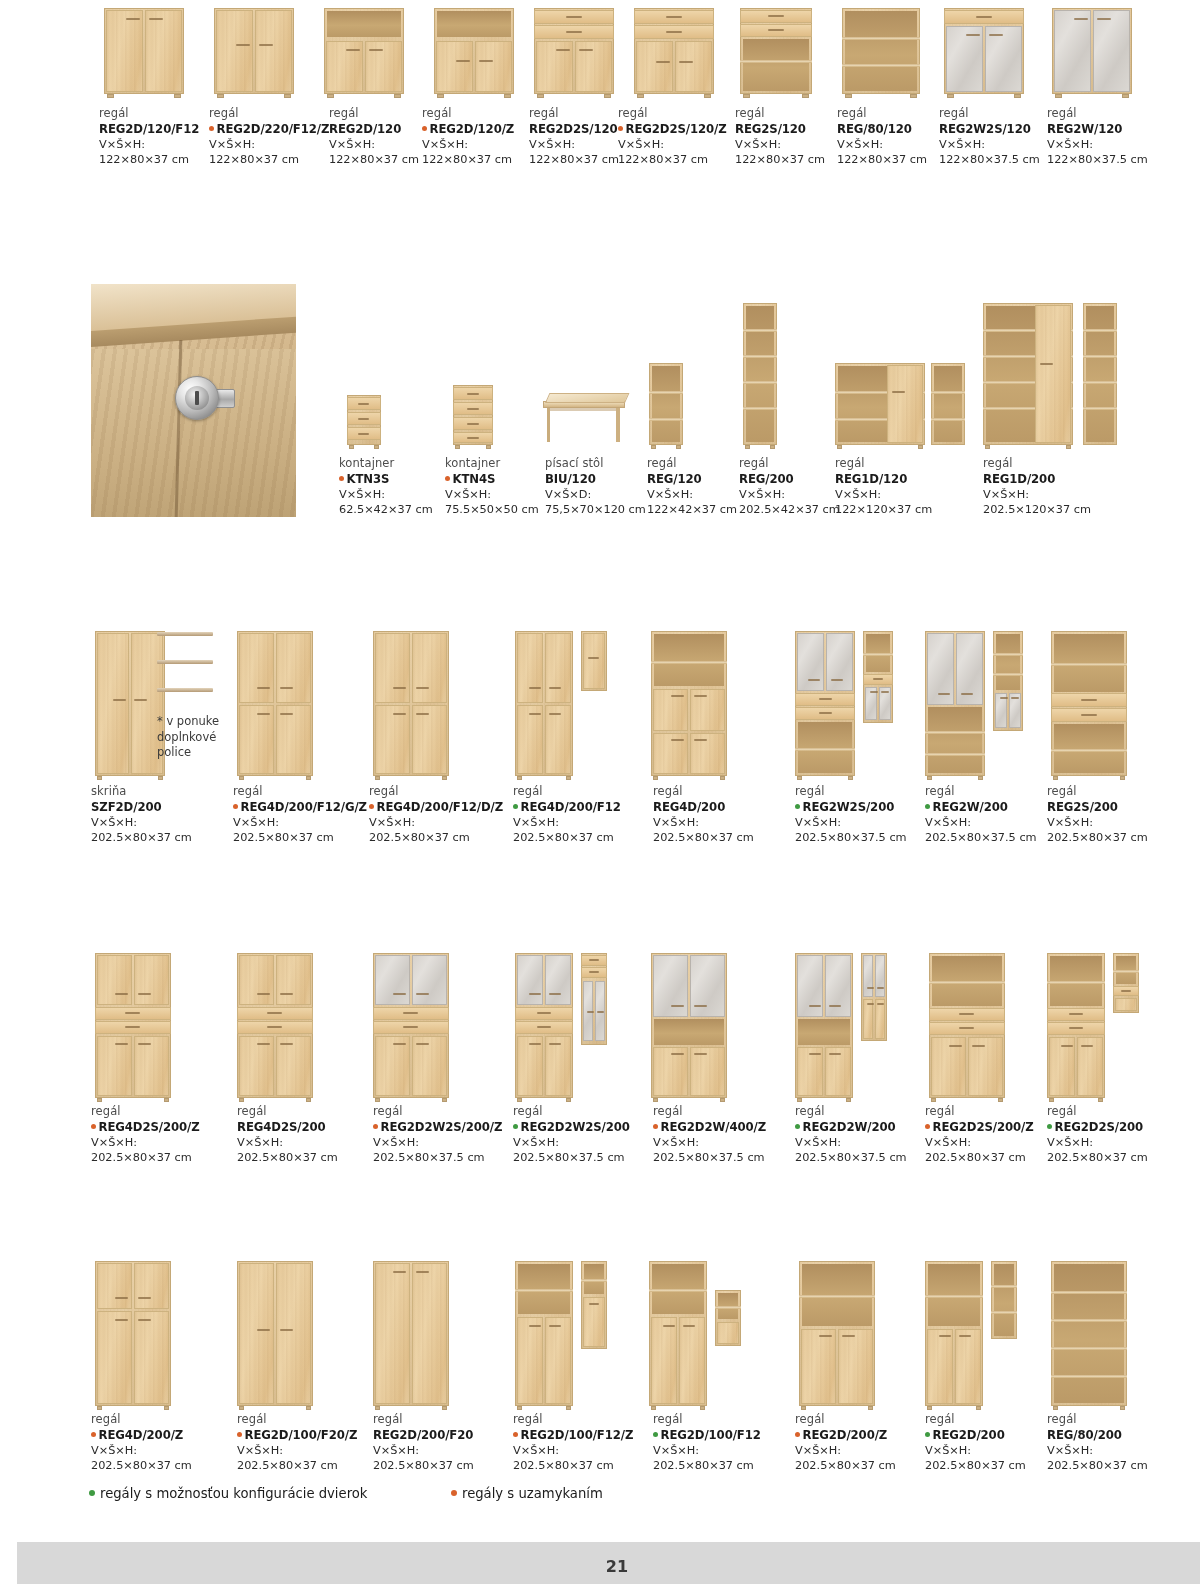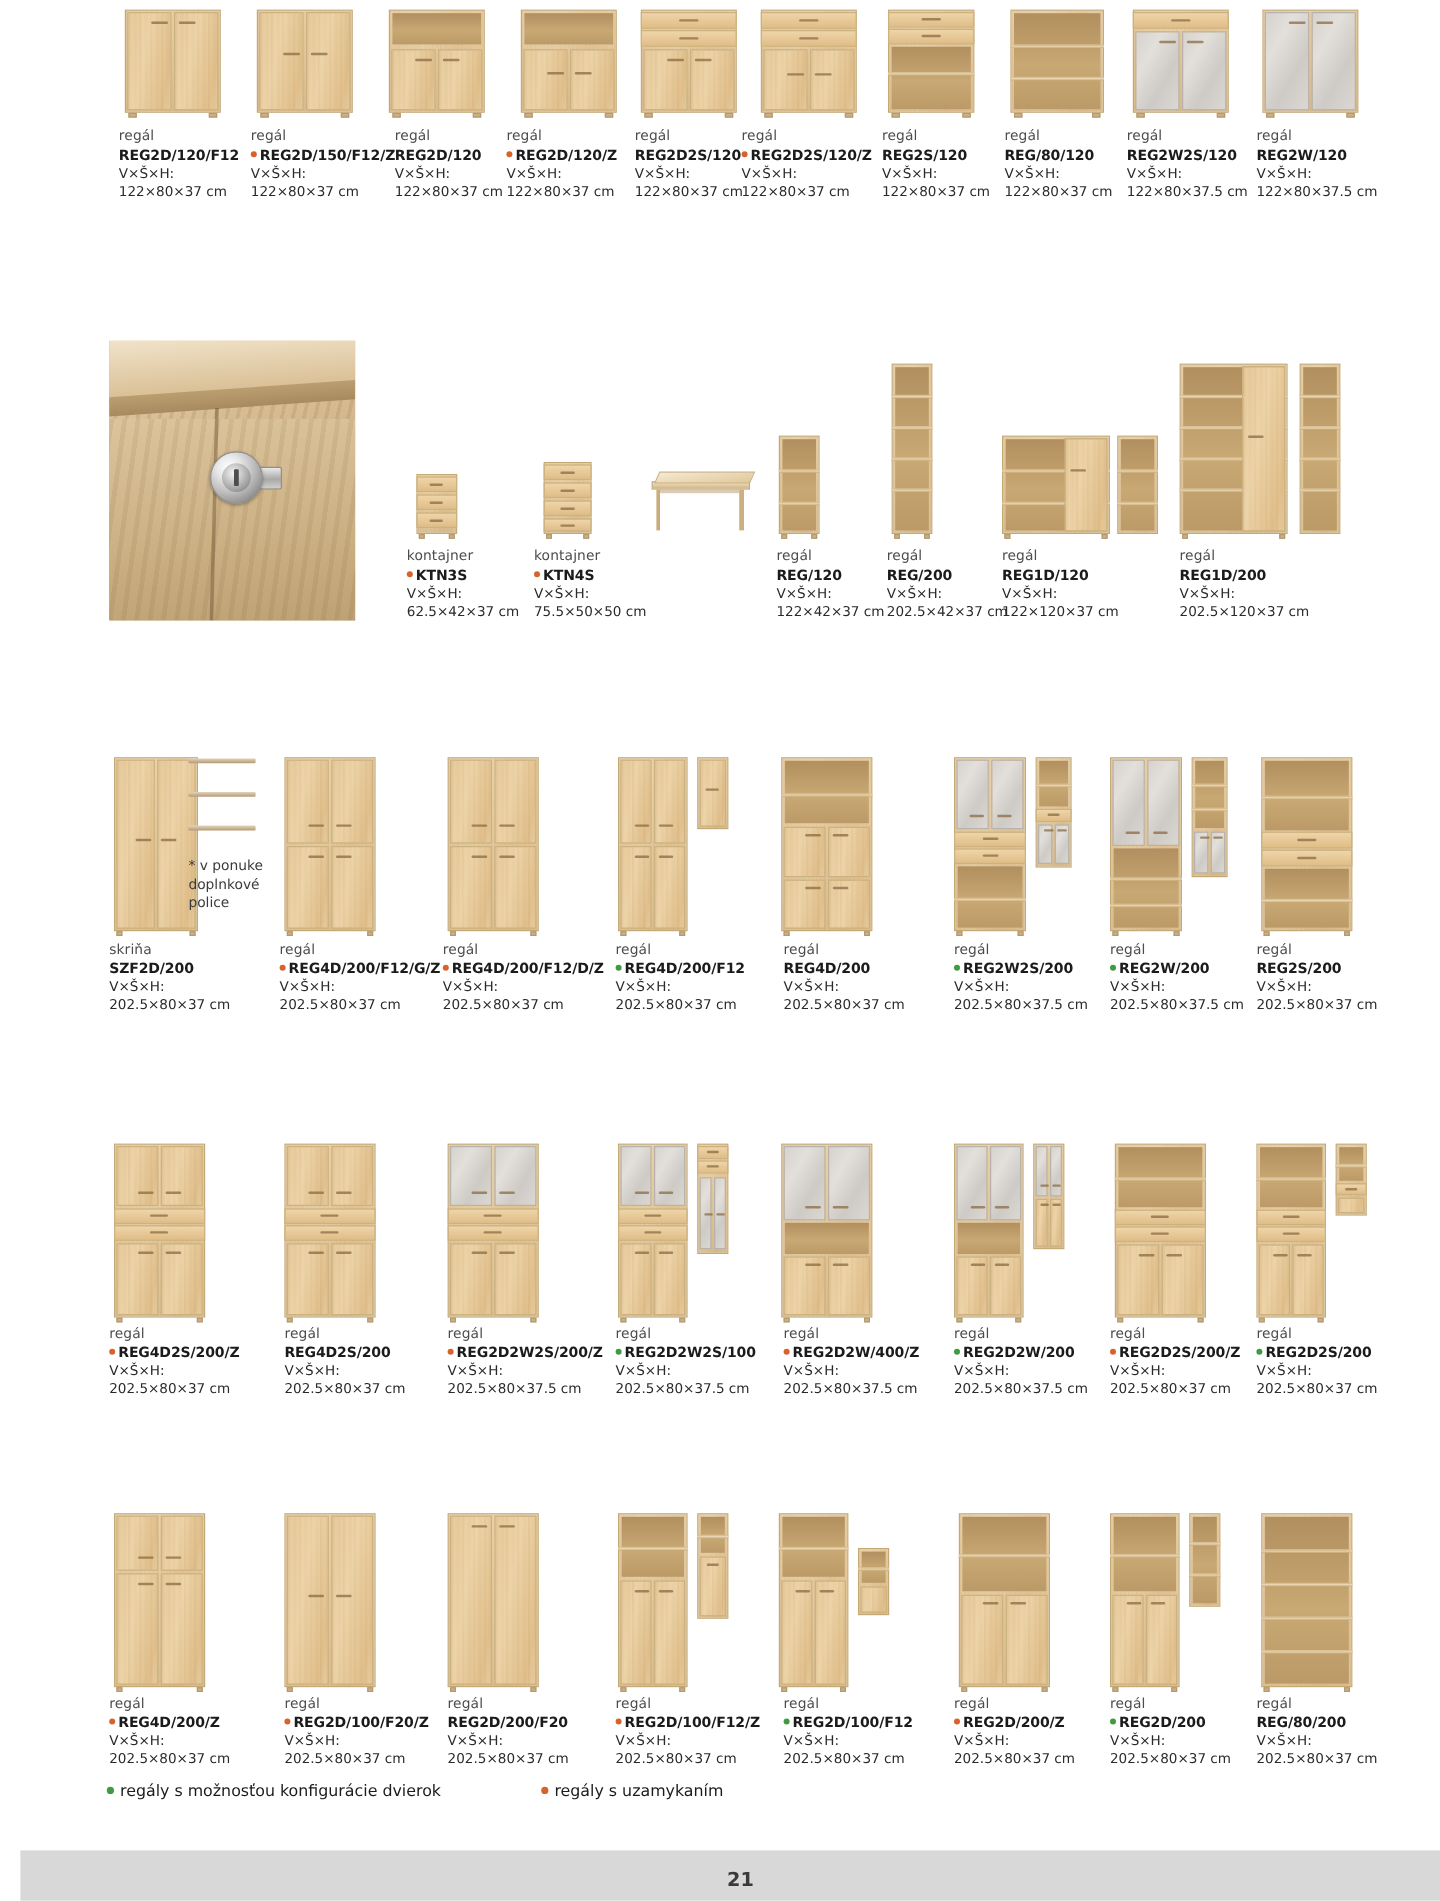--- a/index.html
+++ b/index.html
@@ -254,21 +254,21 @@
   </div>
 
   <div class="cap" style="left:82px;top:106px;">
     <div class="kind">regál</div>
     <div class="code"><span>REG2D/120/F12</span></div>
     <div class="dim-l">V×Š×H:</div>
     <div class="dim-v">122×80×37 cm</div>
   </div>
   <div class="cap" style="left:192px;top:106px;">
     <div class="kind">regál</div>
-    <div class="code"><span class="dot lock"></span><span>REG2D/150/F12/Z</span></div>
+    <div class="code"><span class="dot lock"></span><span>REG2D/220/F12/Z</span></div>
     <div class="dim-l">V×Š×H:</div>
     <div class="dim-v">122×80×37 cm</div>
   </div>
   <div class="cap" style="left:312px;top:106px;">
     <div class="kind">regál</div>
     <div class="code"><span>REG2D/120</span></div>
     <div class="dim-l">V×Š×H:</div>
     <div class="dim-v">122×80×37 cm</div>
   </div>
   <div class="cap" style="left:405px;top:106px;">
@@ -439,20 +439,26 @@
     <div class="kind">kontajner</div>
     <div class="code"><span class="dot lock"></span><span>KTN3S</span></div>
     <div class="dim-l">V×Š×H:</div>
     <div class="dim-v">62.5×42×37 cm</div>
   </div>
   <div class="cap" style="left:428px;top:456px;">
     <div class="kind">kontajner</div>
     <div class="code"><span class="dot lock"></span><span>KTN4S</span></div>
     <div class="dim-l">V×Š×H:</div>
     <div class="dim-v">75.5×50×50 cm</div>
+  </div>
+  <div class="cap" style="left:528px;top:456px;">
+    <div class="kind">písací stôl</div>
+    <div class="code"><span>BIU/120</span></div>
+    <div class="dim-l">V×Š×D:</div>
+    <div class="dim-v">75,5×70×120 cm</div>
   </div>
   <div class="cap" style="left:630px;top:456px;">
     <div class="kind">regál</div>
     <div class="code"><span>REG/120</span></div>
     <div class="dim-l">V×Š×H:</div>
     <div class="dim-v">122×42×37 cm</div>
   </div>
   <div class="cap" style="left:722px;top:456px;">
     <div class="kind">regál</div>
     <div class="code"><span>REG/200</span></div>
@@ -873,21 +879,21 @@
     <div class="dim-v">202.5×80×37 cm</div>
   </div>
   <div class="cap" style="left:356px;top:1104px;width:160px;">
     <div class="kind">regál</div>
     <div class="code"><span class="dot lock"></span><span>REG2D2W2S/200/Z</span></div>
     <div class="dim-l">V×Š×H:</div>
     <div class="dim-v">202.5×80×37.5 cm</div>
   </div>
   <div class="cap" style="left:496px;top:1104px;width:160px;">
     <div class="kind">regál</div>
-    <div class="code"><span class="dot cfg"></span><span>REG2D2W2S/100</span></div>
+    <div class="code"><span class="dot cfg"></span><span>REG2D2W2S/200</span></div>
     <div class="dim-l">V×Š×H:</div>
     <div class="dim-v">202.5×80×37.5 cm</div>
   </div>
   <div class="cap" style="left:636px;top:1104px;width:160px;">
     <div class="kind">regál</div>
     <div class="code"><span class="dot lock"></span><span>REG2D2W/400/Z</span></div>
     <div class="dim-l">V×Š×H:</div>
     <div class="dim-v">202.5×80×37.5 cm</div>
   </div>
   <div class="cap" style="left:778px;top:1104px;width:160px;">

